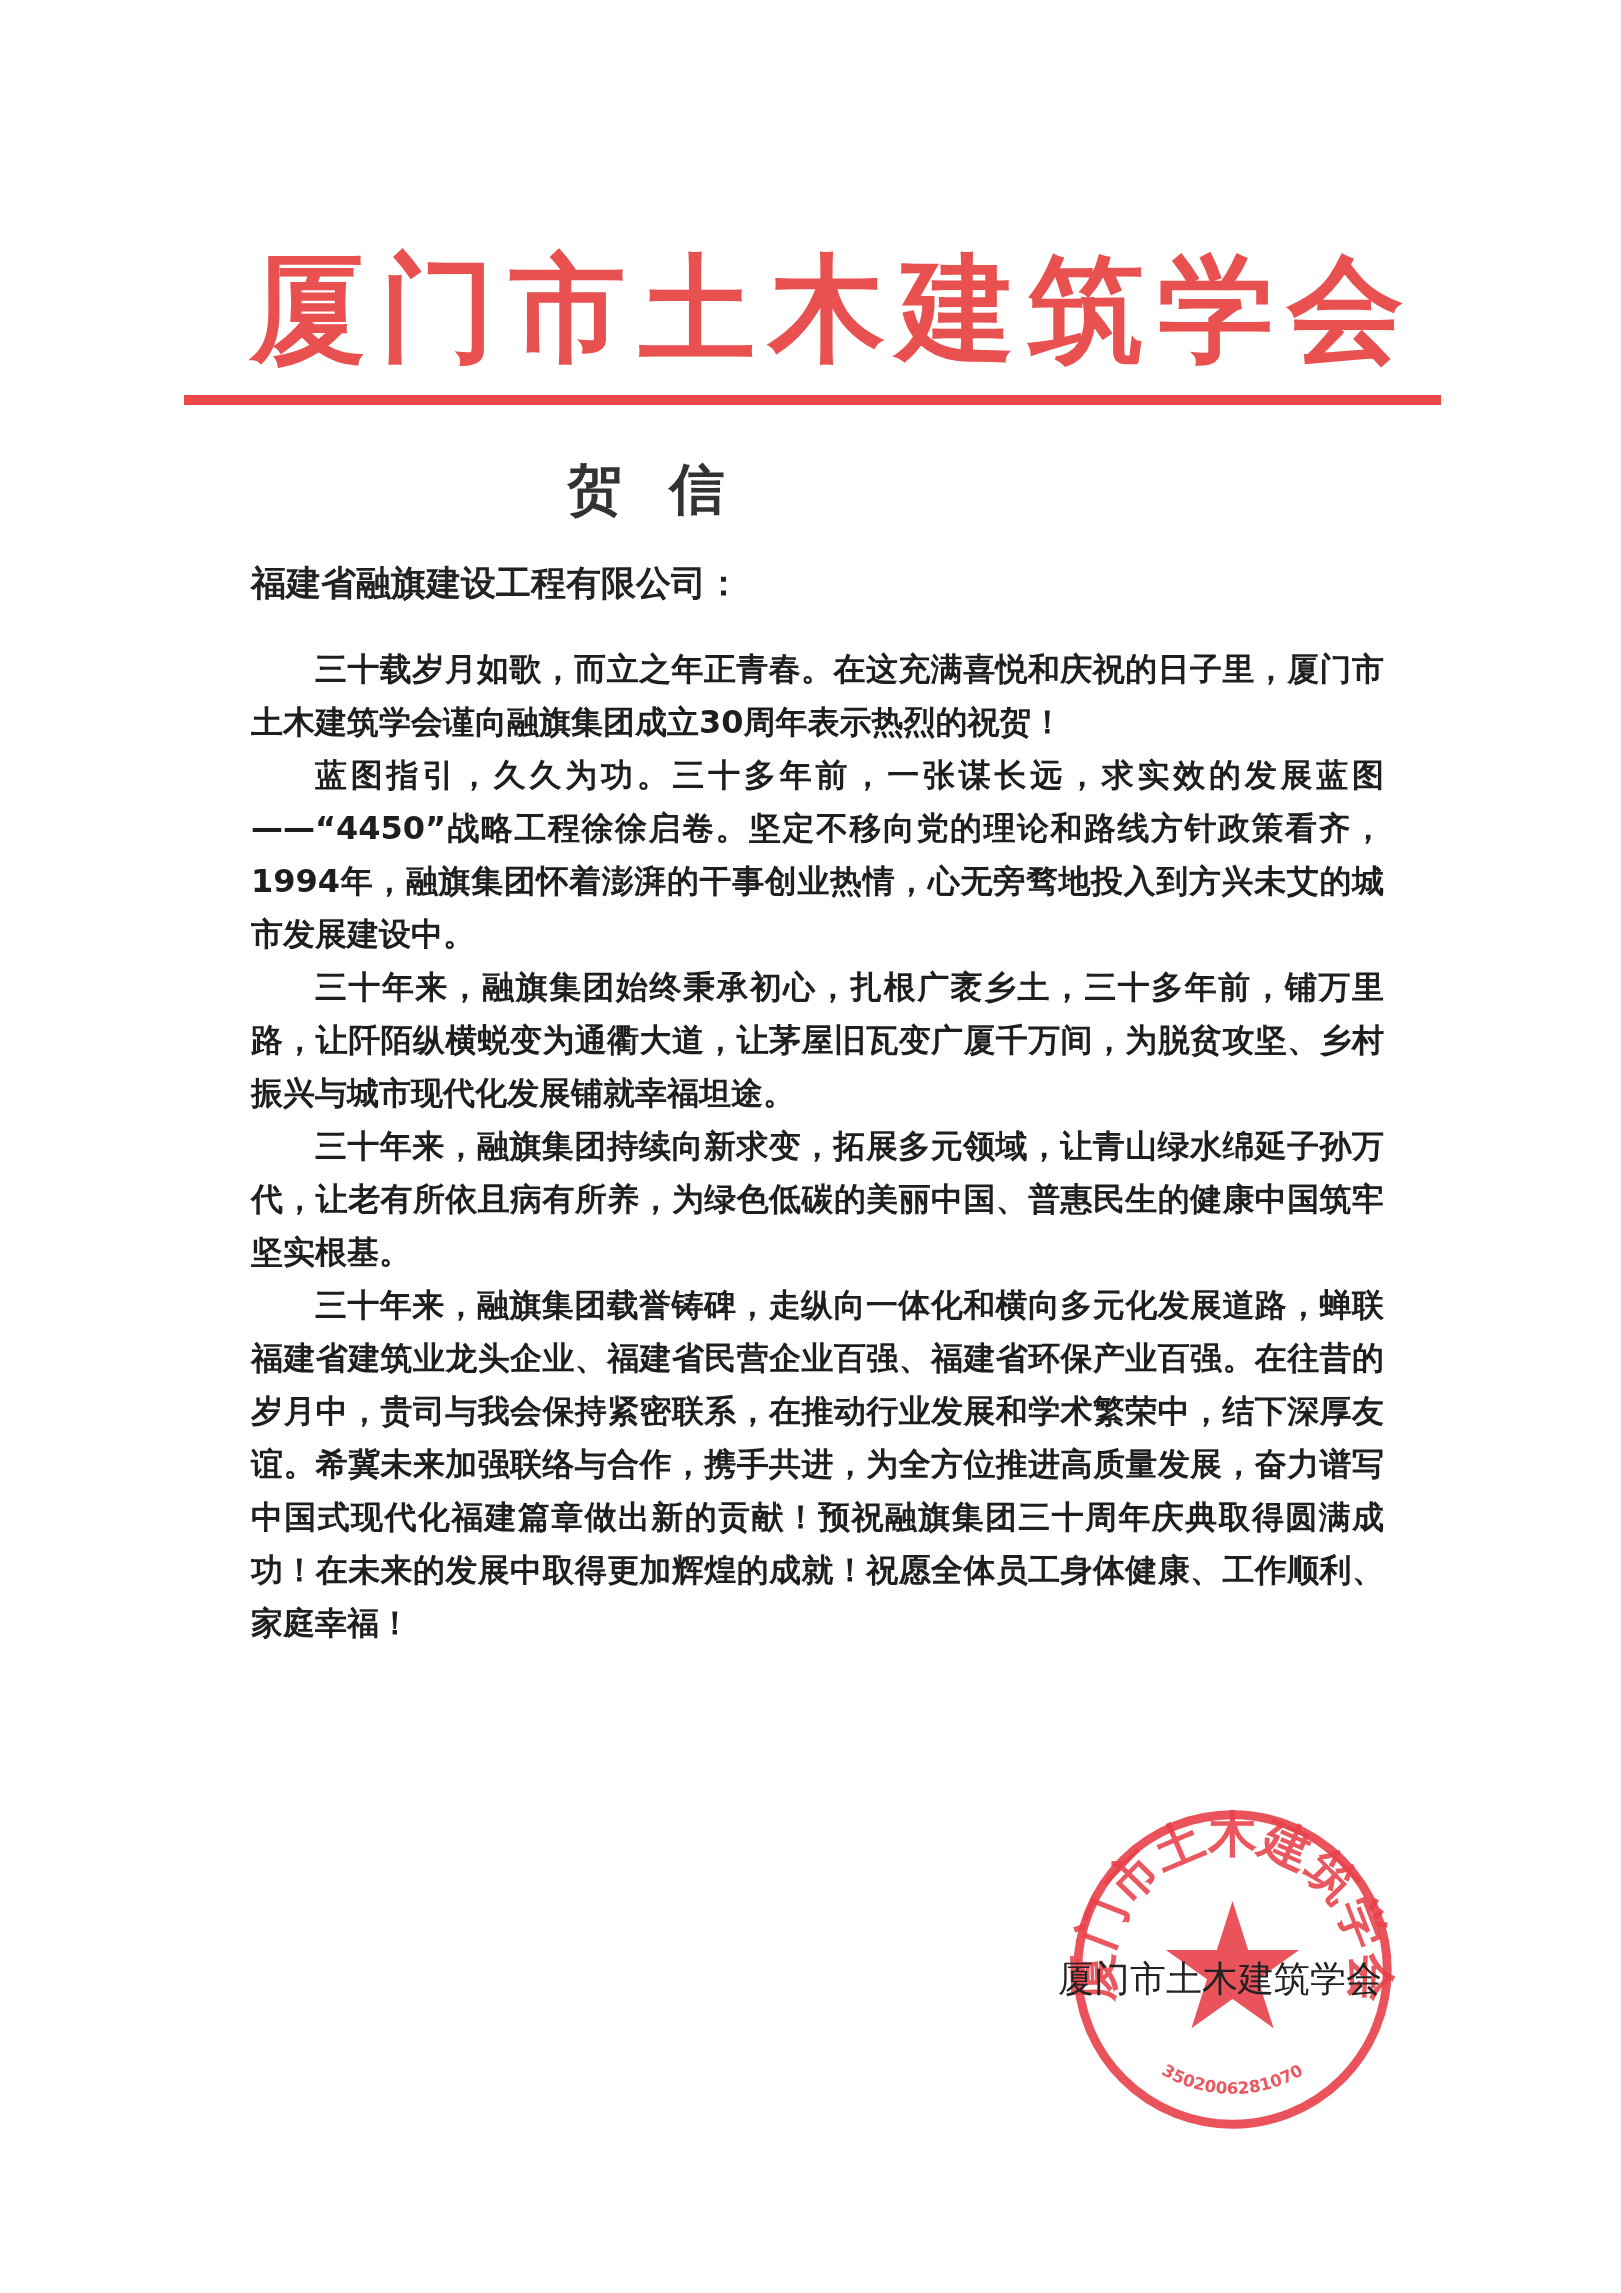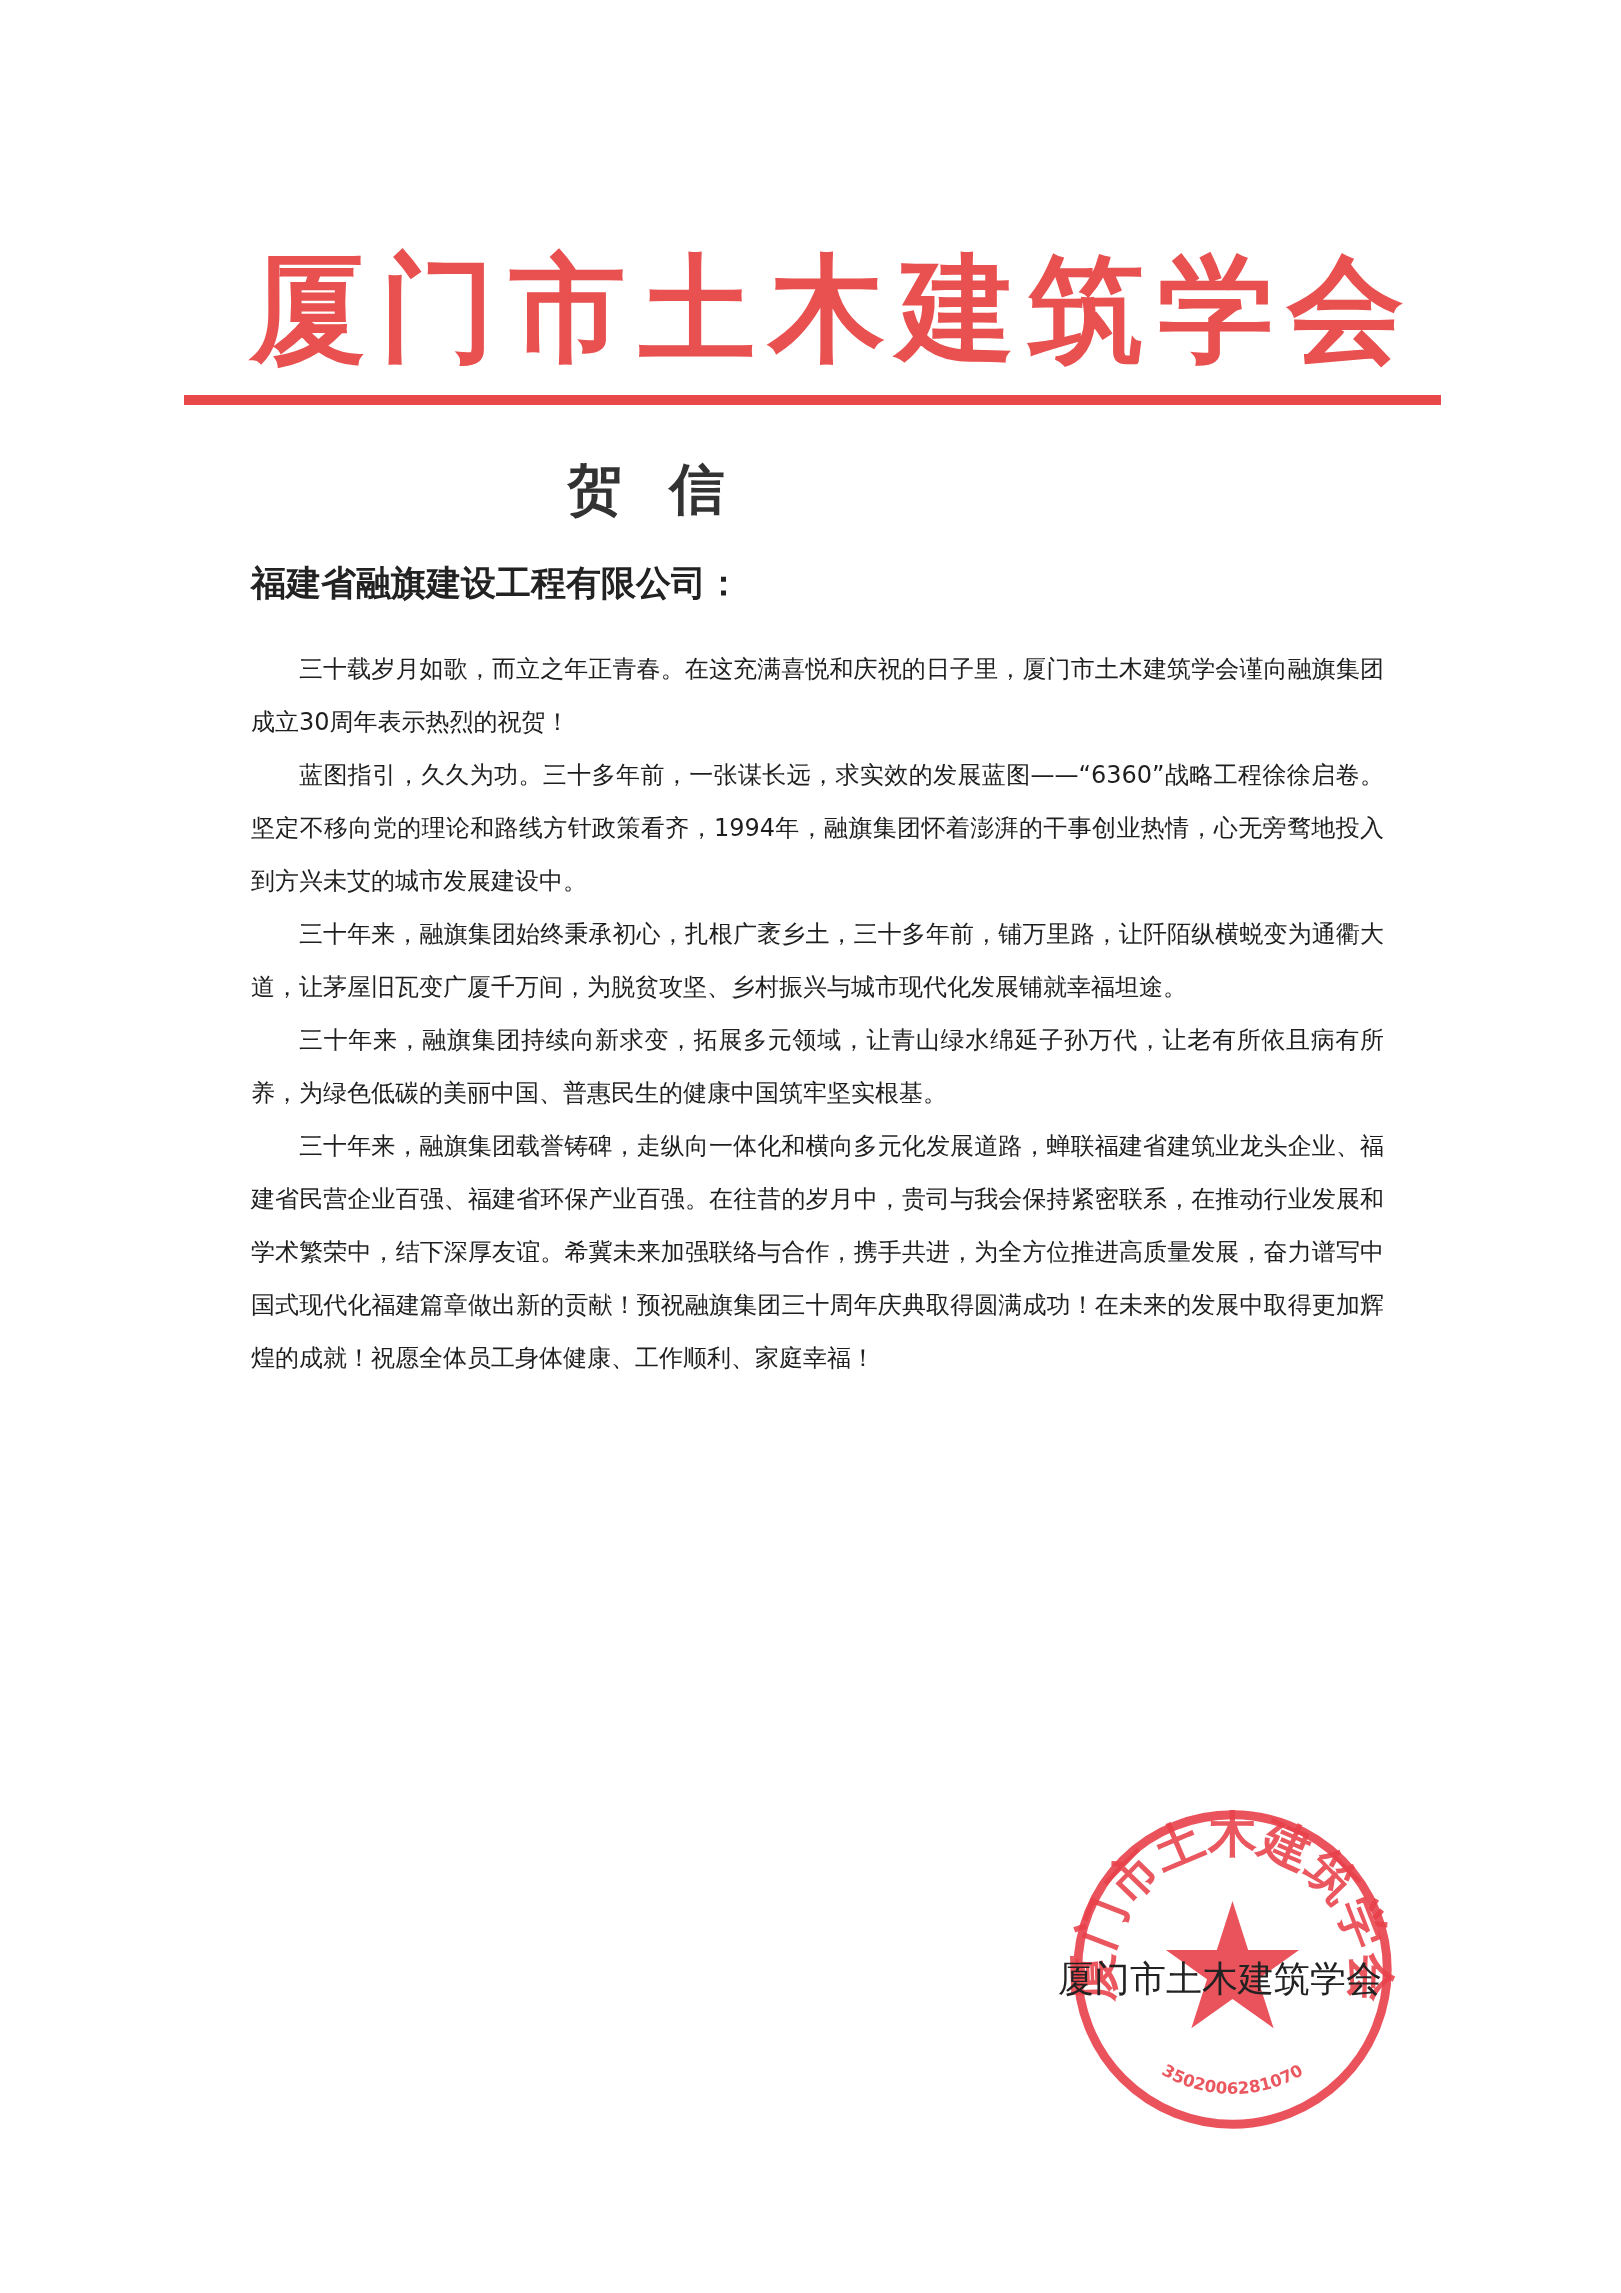--- a/index.html
+++ b/index.html
@@ -19,22 +19,22 @@
       position: absolute; left: 0; width: 1292px; top: 453px; text-align: center;
       font-family: "DejaVu Sans", sans-serif; font-weight: bold; font-size: 55px; color: #333;
       letter-spacing: 47px; text-indent: 47px;
     }
     .salutation {
       position: absolute; left: 251px; top: 560px;
       font-family: "DejaVu Sans", sans-serif; font-weight: bold; font-size: 35px; color: #222;
     }
     .body-text {
       position: absolute; left: 251px; top: 643px; width: 1133px;
-      font-size: 24px; line-height: 53px; color: #1e1e1e;
-      text-align: justify; font-family: "DejaVu Sans", sans-serif; font-weight: 400;
+      font-size: 32px; line-height: 53px; color: #1e1e1e;
+      text-align: justify; font-family: "DejaVu Sans", sans-serif; font-weight: 700;
     }
     .body-text p { margin: 0; text-indent: 2em; }
     .signature {
       position: absolute; left: 1010px; top: 1952px; width: 372px; text-align: right;
       font-size: 36px; line-height: 53px; color: #222; font-family: "DejaVu Sans", sans-serif;
       z-index: 2;
     }
     .stamp {
       position: absolute; left: 1066px; top: 1803px; width: 333px; height: 333px; z-index: 1;
     }
@@ -44,21 +44,21 @@
 
 <div class="letterhead">厦门市土木建筑学会</div>
 <div class="red-rule"></div>
 
 <div class="doc-title">贺信</div>
 
 <div class="salutation">福建省融旗建设工程有限公司：</div>
 
 <div class="body-text">
   <p>三十载岁月如歌，而立之年正青春。在这充满喜悦和庆祝的日子里，厦门市土木建筑学会谨向融旗集团成立30周年表示热烈的祝贺！</p>
-  <p>蓝图指引，久久为功。三十多年前，一张谋长远，求实效的发展蓝图——“6360”战略工程徐徐启卷。坚定不移向党的理论和路线方针政策看齐，1994年，融旗集团怀着澎湃的干事创业热情，心无旁骛地投入到方兴未艾的城市发展建设中。</p>
+  <p>蓝图指引，久久为功。三十多年前，一张谋长远，求实效的发展蓝图——“4450”战略工程徐徐启卷。坚定不移向党的理论和路线方针政策看齐，1994年，融旗集团怀着澎湃的干事创业热情，心无旁骛地投入到方兴未艾的城市发展建设中。</p>
   <p>三十年来，融旗集团始终秉承初心，扎根广袤乡土，三十多年前，铺万里路，让阡陌纵横蜕变为通衢大道，让茅屋旧瓦变广厦千万间，为脱贫攻坚、乡村振兴与城市现代化发展铺就幸福坦途。</p>
   <p>三十年来，融旗集团持续向新求变，拓展多元领域，让青山绿水绵延子孙万代，让老有所依且病有所养，为绿色低碳的美丽中国、普惠民生的健康中国筑牢坚实根基。</p>
   <p>三十年来，融旗集团载誉铸碑，走纵向一体化和横向多元化发展道路，蝉联福建省建筑业龙头企业、福建省民营企业百强、福建省环保产业百强。在往昔的岁月中，贵司与我会保持紧密联系，在推动行业发展和学术繁荣中，结下深厚友谊。希冀未来加强联络与合作，携手共进，为全方位推进高质量发展，奋力谱写中国式现代化福建篇章做出新的贡献！预祝融旗集团三十周年庆典取得圆满成功！在未来的发展中取得更加辉煌的成就！祝愿全体员工身体健康、工作顺利、家庭幸福！</p>
 </div>
 
 <div class="stamp">
   <svg width="333" height="333" viewBox="0 0 340 340">
     <defs>
       <path id="ringArc" d="M 52 215 A 125 125 0 1 1 288 215" fill="none"></path>
       <path id="codeArc" d="M 70 255 A 140 140 0 0 0 270 255" fill="none"></path>

